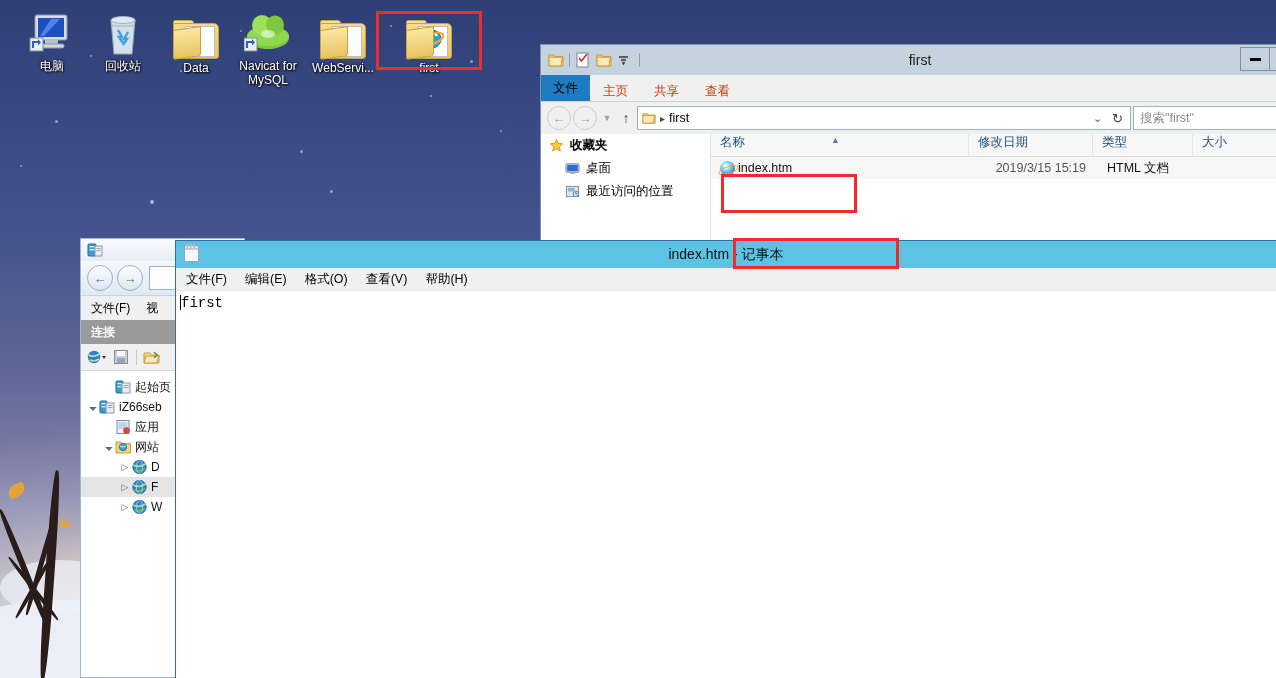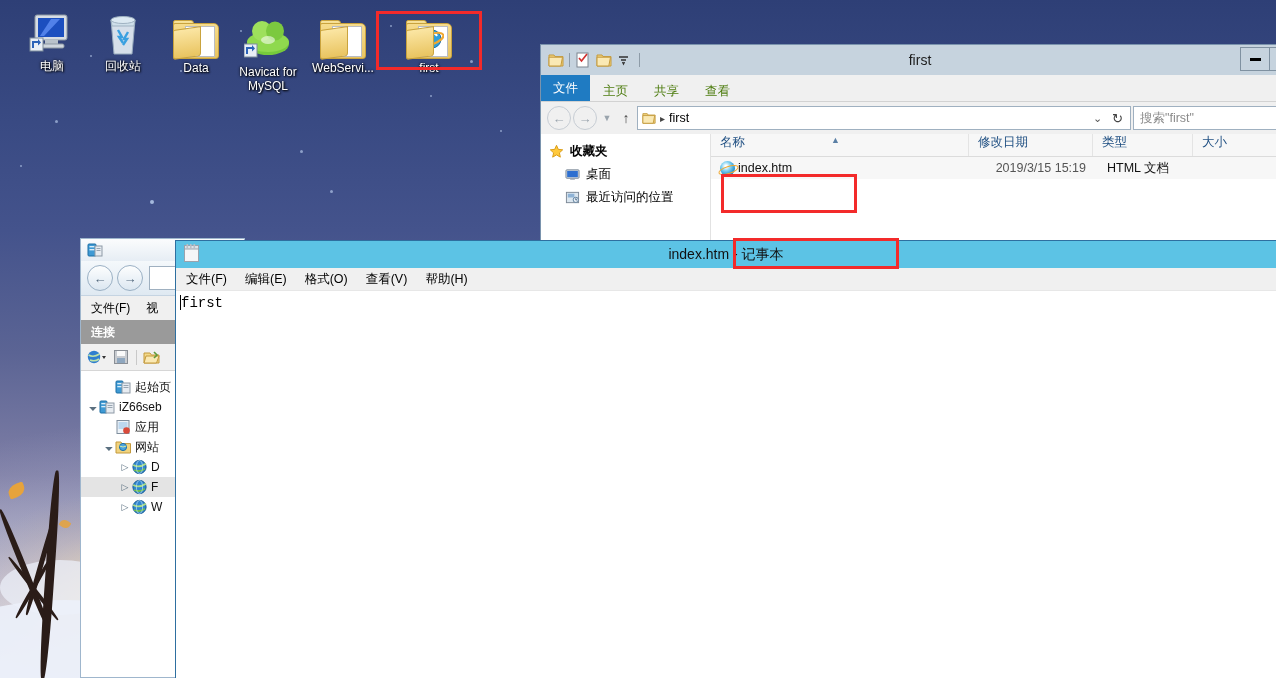--- a/index.html
+++ b/index.html
@@ -70,31 +70,31 @@
   
   #explorer{left:540px;top:44px;width:760px;height:196px;background:#f0f0f0;border:1px solid #7a93ad;}
   #explorer .titlebar{height:30px;background:#c6d3de;display:flex;align-items:center;position:relative;}
   #explorer .qat{display:flex;align-items:center;gap:5px;padding-left:7px;}
   #explorer .wtitle{position:absolute;left:0;right:0;text-align:center;font-size:14px;color:#1c1c1c;}
   .wbtns{position:absolute;right:0;top:2px;display:flex;}
   .wbtn{width:28px;height:22px;border:1px solid #7f91a1;border-right:none;background:#c6d3de;
          display:flex;align-items:center;justify-content:center;}
   .wbtn:last-child{border-right:1px solid #7f91a1;}
   #explorer .ribbon{height:26px;background:#f0f0f0;display:flex;align-items:stretch;font-size:12.5px;border-bottom:1px solid #d2d2d2;}
-  .rtab{padding:16px 13px;display:flex;align-items:center;color:#4d7c0f;}
-  .rtab.file{background:#1f7bc2;color:#ffffff;padding:0 12px;}
+  .rtab{padding:16px 13px;display:flex;align-items:center;color:#c2410c;}
+  .rtab.file{background:#1f7bc2;color:#000000;padding:0 12px;}
   #explorer .addrbar{height:32px;display:flex;align-items:center;gap:2px;padding:0 6px;background:#f0f0f0;}
   .navbtn{width:22px;height:22px;border-radius:50%;border:1px solid #c7cdd4;color:#9aa4ad;
           display:flex;align-items:center;justify-content:center;font-size:13px;background:#f0f0f0;}
   .pathbox{flex:1;height:22px;background:#fff;border:1px solid #9fb0c0;display:flex;align-items:center;
            padding:0 4px;font-size:12.5px;gap:4px;}
   .searchbox{width:146px;height:22px;background:#fff;border:1px solid #9fb0c0;display:flex;align-items:center;
              padding:0 6px;font-size:12.5px;color:#8b8b8b;}
   #explorer .body{display:flex;height:106px;background:#fff;}
-  .navpane{width:170px;background:#fff;border-right:1px solid #e2e2e2;padding-top:6px;font-size:12.5px;}
+  .navpane{width:170px;background:#fff;border-right:1px solid #e2e2e2;font-size:12.5px;}
   .npitem{height:23px;display:flex;align-items:center;padding-left:14px;gap:6px;white-space:nowrap;}
   .npitem.fav{font-weight:bold;padding-left:8px;}
   .npitem.sub{padding-left:24px;}
   .listpane{flex:1;background:#fff;}
   .colhdr{height:22px;display:flex;background:#f7f7f7;border-bottom:1px solid #dcdcdc;font-size:12.5px;color:#1f4f82;position:relative;}
   .col{display:flex;align-items:flex-start;padding-left:9px;border-right:1px solid #e4e4e4;box-sizing:border-box;}
   .sortcaret{position:absolute;left:120px;top:1px;color:#5a7fa5;font-size:9px;}
   .frow{height:22px;display:flex;align-items:center;font-size:12.5px;color:#111;background:#f7f7f7;}
   .fcell{box-sizing:border-box;padding-left:9px;display:flex;align-items:center;gap:3px;white-space:nowrap;}
   .fcell.num{justify-content:flex-end;padding-right:7px;}
@@ -177,21 +177,21 @@
       <div class="folder">
         <div class="tab"></div>
           <div class="back"></div>
         <div class="paper"></div>
           <div class="front"></div>
       </div>
     </div>
     <span class="lbl">Data</span>
   </div>
 
-  <div class="dicon" style="left:220px;top:12px;">
+  <div class="dicon" style="left:220px;top:6px;">
     <div class="glyph">
       <svg width="48" height="44" viewBox="0 0 48 44">
         <ellipse cx="24" cy="26" rx="21" ry="11" fill="#76c93c"></ellipse>
         <ellipse cx="24" cy="24" rx="21" ry="10" fill="#8fd94e"></ellipse>
         <ellipse cx="18" cy="13" rx="10" ry="10" fill="#9ee05c"></ellipse>
         <ellipse cx="31" cy="13" rx="9" ry="9.5" fill="#7cc93f"></ellipse>
         <ellipse cx="24" cy="22" rx="7" ry="4" fill="#ffffff" opacity=".55"></ellipse>
         <rect x="0" y="26" width="13" height="13" fill="#e8eef6" stroke="#7d8c9b"></rect>
         <path d="M3 36 L3 30 L9 30" fill="none" stroke="#2b62b8" stroke-width="2"></path>
         <polygon points="8,27 11,30.5 8,33.5" fill="#2b62b8"></polygon>

